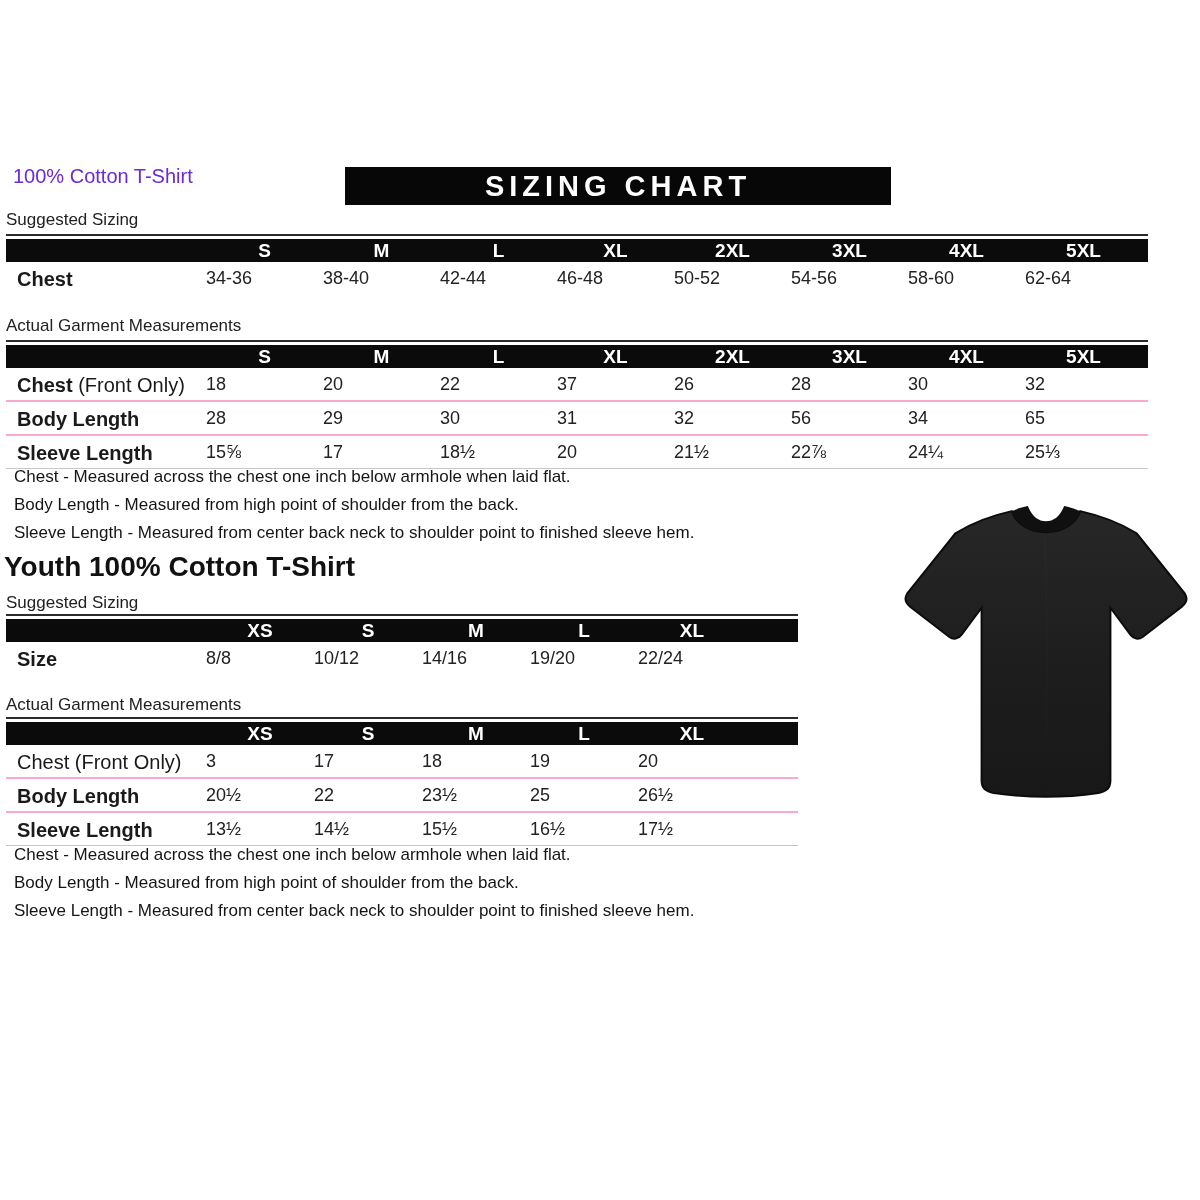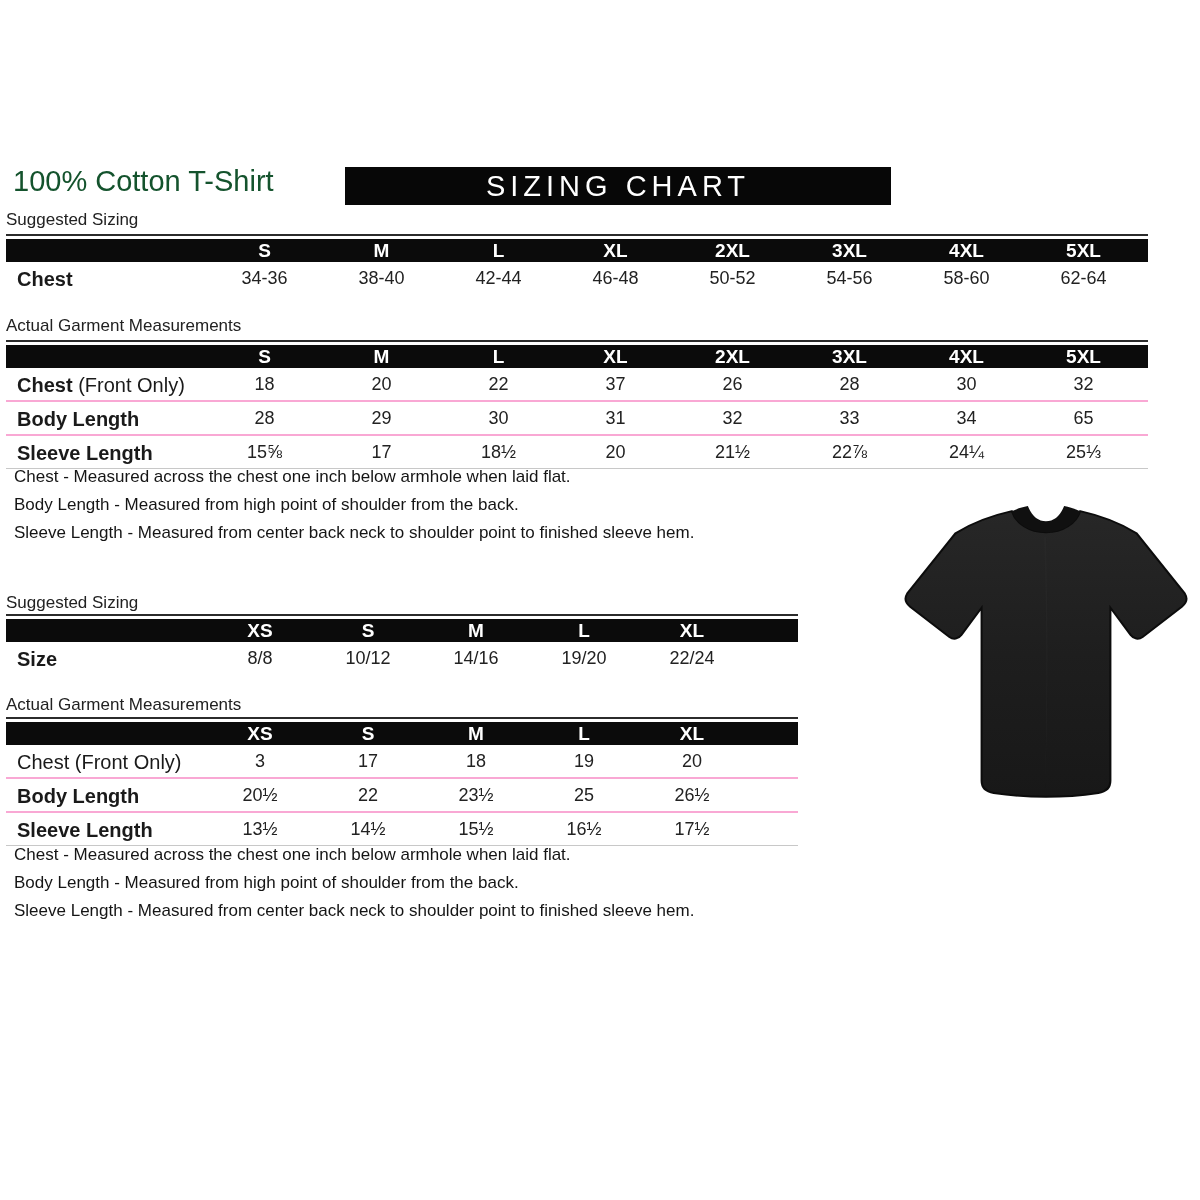--- a/index.html
+++ b/index.html
@@ -1,32 +1,32 @@
 <!DOCTYPE html>
 <html><head>
 <meta charset="utf-8">
 <style>
   html,body{margin:0;padding:0;background:#ffffff;}
   body{width:1200px;height:1200px;font-family:"Liberation Sans",sans-serif;color:#1a1a1a;}
   .canvas{position:relative;width:1200px;height:1200px;background:#fff;overflow:hidden;}
   .abs{position:absolute;}
 
-  .page-title{font-size:29px;font-weight:400;color:#14532d;white-space:nowrap;}
-  .banner{background:#070707;color:#ffffff;text-align:center;font-weight:normal;
+  .page-title{font-size:20px;font-weight:400;color:#6d28d9;white-space:nowrap;}
+  .banner{background:#070707;color:#ffffff;text-align:center;font-weight:bold;
           font-size:29px;letter-spacing:5px;line-height:38px;white-space:nowrap;}
   .section-label{font-size:17px;color:#222;white-space:nowrap;}
   .youth-title{font-size:28px;font-weight:bold;color:#111;white-space:nowrap;}
 
   .topline{height:2px;background:#2b2b2b;margin-bottom:3px;}
   table{border-collapse:collapse;table-layout:fixed;}
   thead th{background:#0b0b0b;color:#fff;font-size:19px;font-weight:bold;
            height:23px;padding:0;text-align:center;vertical-align:middle;}
   tbody th{text-align:left;padding:3px 0 0 11px;font-weight:400;font-size:20px;
            height:29px;vertical-align:middle;white-space:nowrap;}
-  tbody td{text-align:center;font-size:18px;padding:0;height:29px;vertical-align:middle;color:#222;}
+  tbody td{text-align:left;font-size:18px;padding:0;height:29px;vertical-align:middle;color:#222;}
   .b{font-weight:bold;}
   .lined tbody tr{border-bottom:2px solid #f9a8d4;}
   .lined tbody tr:last-child{border-bottom:1px solid #c8c8c8;}
 
   .notes div{font-size:17px;line-height:28px;color:#151515;white-space:nowrap;}
 </style>
 </head>
 <body>
 
 <div class="canvas">
@@ -127,21 +127,21 @@
             <td>32</td>
             <td></td>
           </tr>
           <tr>
             <th><span class="b">Body Length</span></th>
             <td>28</td>
             <td>29</td>
             <td>30</td>
             <td>31</td>
             <td>32</td>
-            <td>33</td>
+            <td>56</td>
             <td>34</td>
             <td>65</td>
             <td></td>
           </tr>
           <tr>
             <th><span class="b">Sleeve Length</span></th>
             <td>15⅝</td>
             <td>17</td>
             <td>18½</td>
             <td>20</td>
@@ -154,20 +154,21 @@
         </tbody>
       </table>
     </div>
 
   <div class="abs notes" style="left:14px;top:463px;">
     <div>Chest - Measured across the chest one inch below armhole when laid flat.</div>
     <div>Body Length - Measured from high point of shoulder from the back.</div>
     <div>Sleeve Length - Measured from center back neck to shoulder point to finished sleeve hem.</div>
   </div>
 
+  <div class="abs youth-title" style="left:4px;top:551px;">Youth 100% Cotton T-Shirt</div>
 
   <div class="abs section-label" style="left:6px;top:593px;">Suggested Sizing</div>
   <div class="abs" style="left:6px;top:614px;">
       <div class="topline" style="width: 792px;"></div>
       <table style="width: 792px;">
         <colgroup>
           <col style="width: 200px;">
           <col style="width: 108px;">
           <col style="width: 108px;">
           <col style="width: 108px;">

